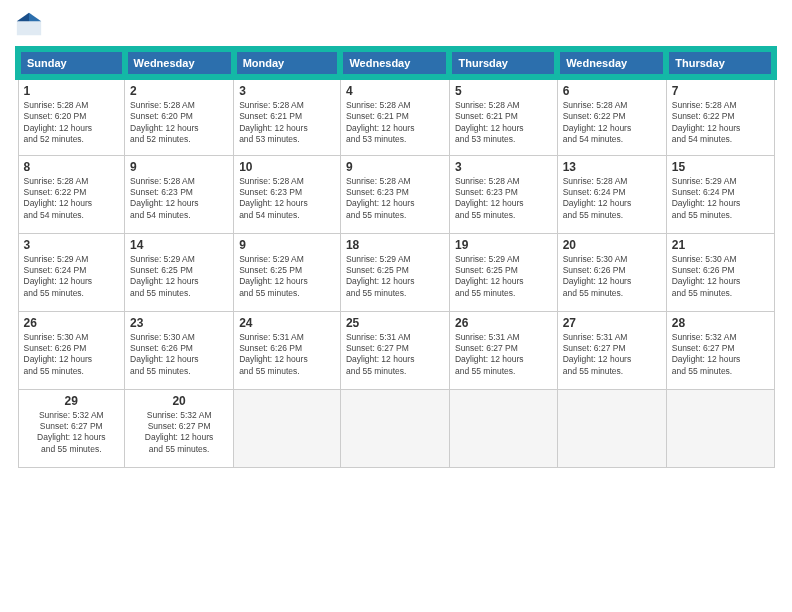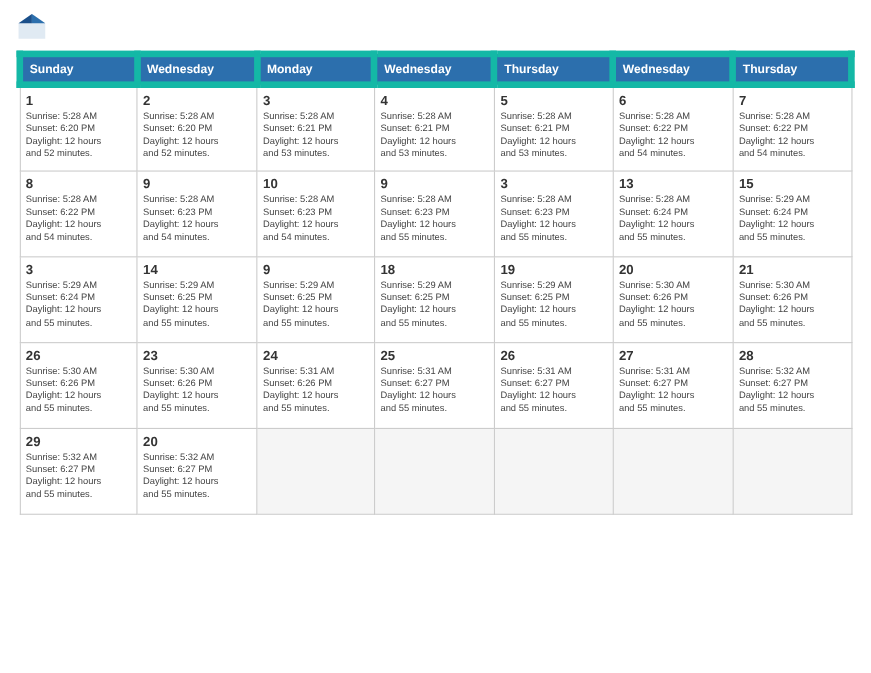--- a/index.html
+++ b/index.html
@@ -89,20 +89,21 @@
       display: block;
       margin-bottom: 2px;
     }
     .day-detail {
       font-size: 8.5px;
       color: #444;
       line-height: 1.35;
     }
     .last-row td {
       height: 62px;
+      text-align: center;
     }
   </style>
 </head>
 <body>
 
 <div class="page">
   <div class="header">
     <div class="logo">
       <svg class="logo-icon" viewBox="0 0 30 30" xmlns="http://www.w3.org/2000/svg">
         <polygon points="15,3 28,12 28,27 2,27 2,12" fill="#2c6fad" opacity="0.15"></polygon>

